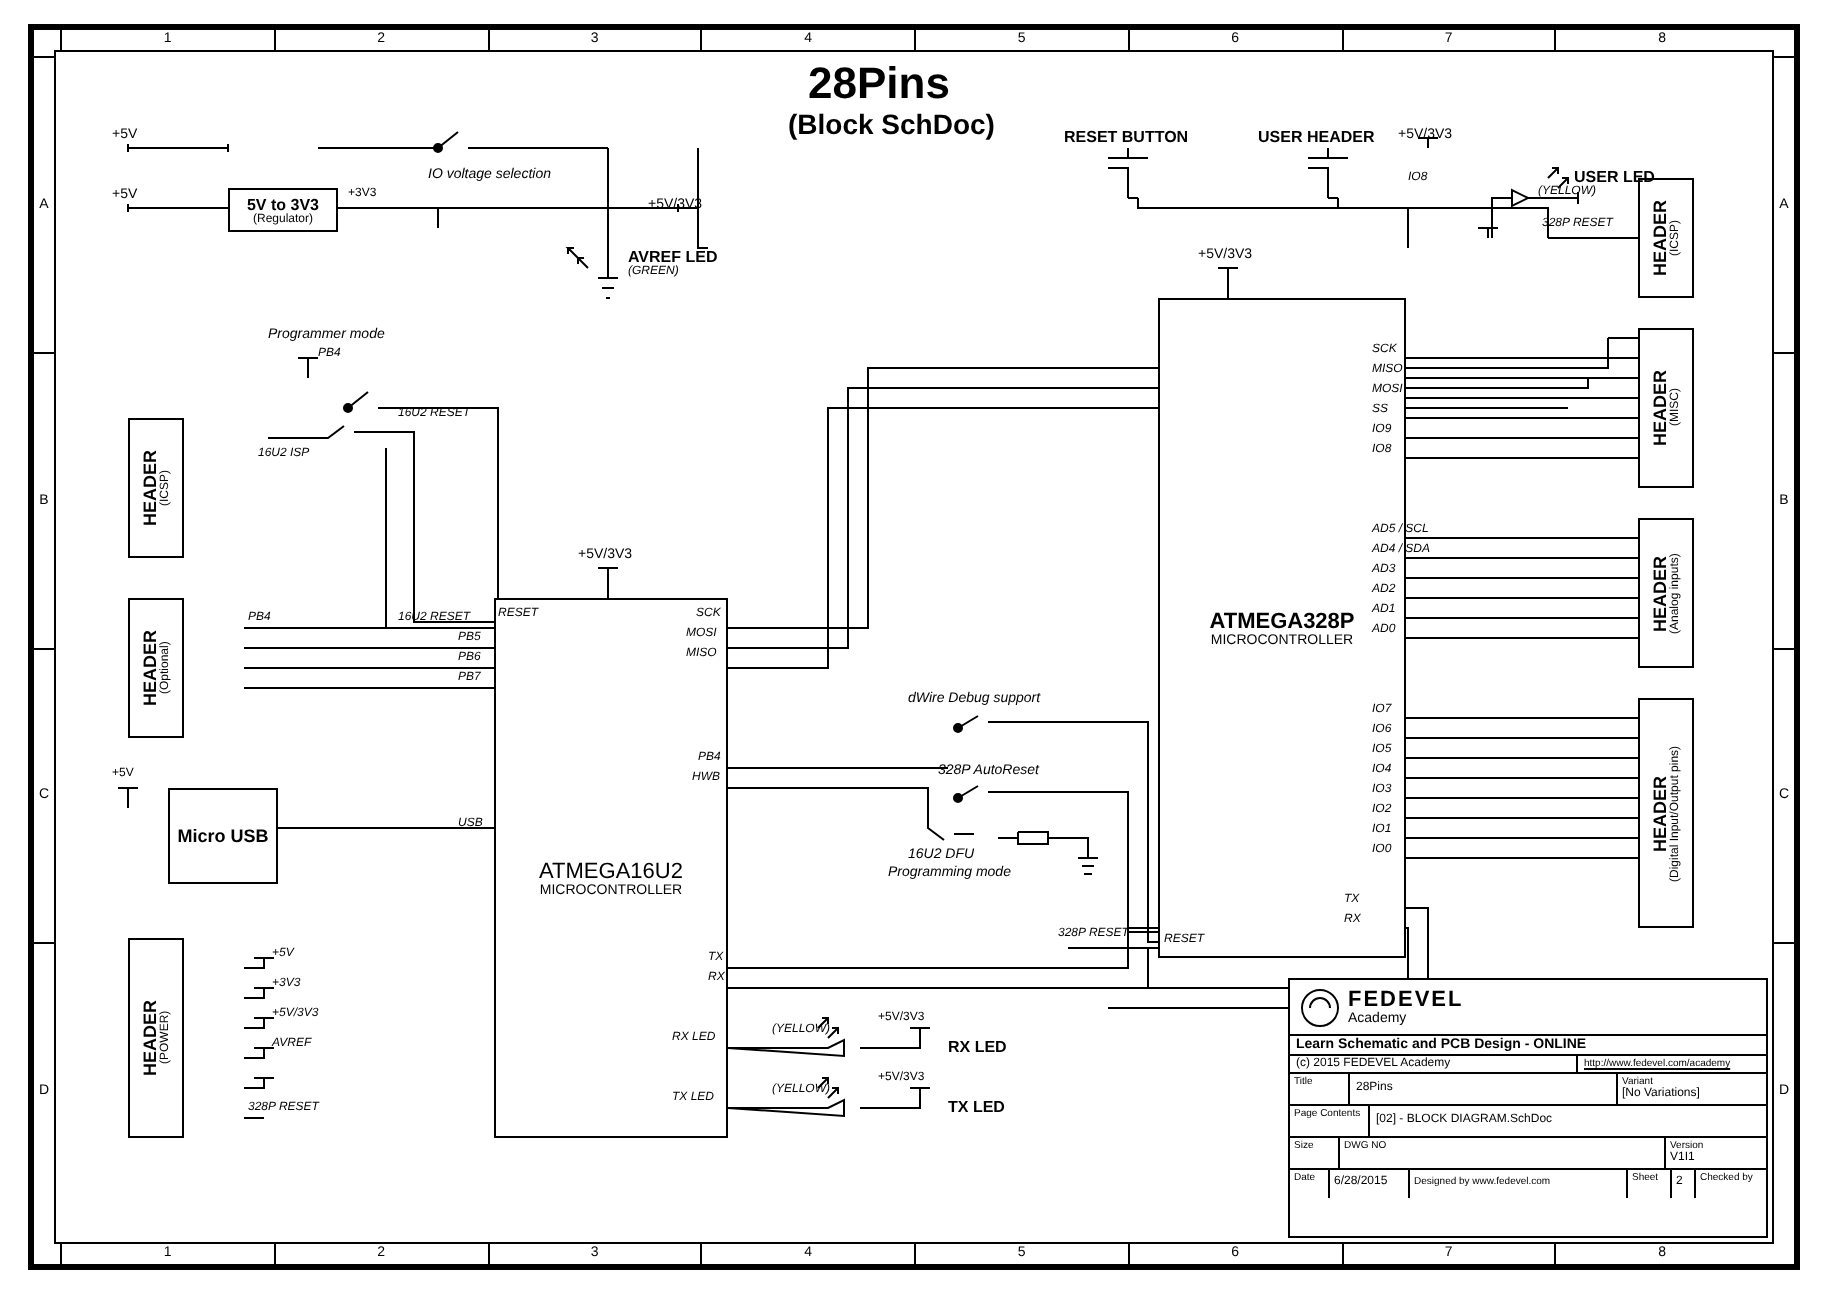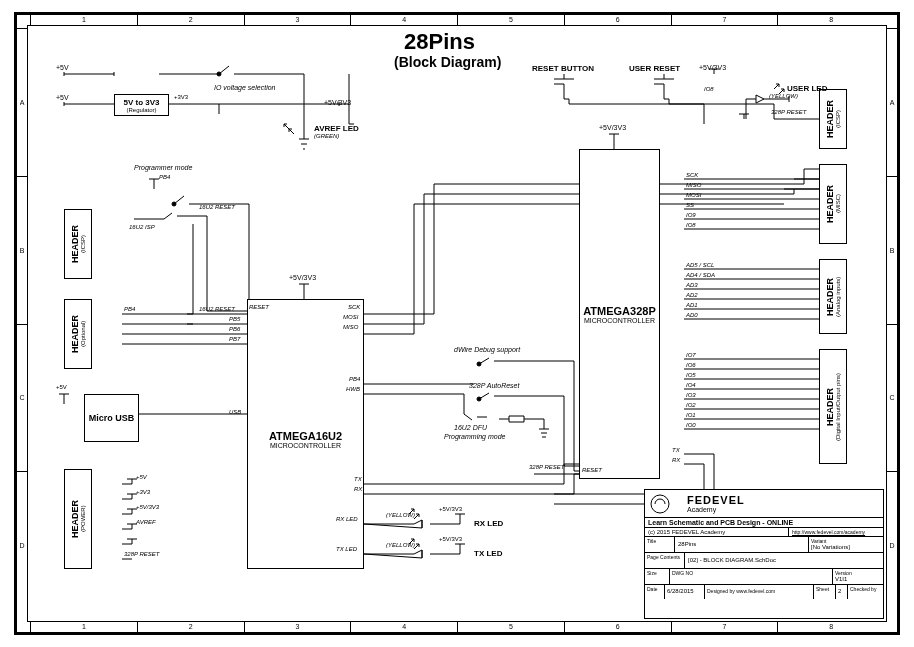--- a/index.html
+++ b/index.html
@@ -55,21 +55,21 @@
   <div class="ruler-right">
     <div>A</div>
       <div>B</div>
       <div>C</div>
       <div>D</div>
   </div>
 </div>
 
 <div class="canvas">
 <div class="title">28Pins</div>
-<div class="subtitle">(Block Diagram)</div>
+<div class="subtitle">(Block SchDoc)</div>
 
 <svg class="wires">
 <g stroke="#000" stroke-width="1" fill="none">
 
 <path d="M40,50 h50 M40,48 v4 M90,48 v4"></path>
 <path d="M40,80 h50 M40,78 v4"></path>
 <path d="M145,80 h50 v10 M195,80 h130 M315,78 v4"></path>
 
 <circle cx="195" cy="50" r="2" fill="#000"></circle>
         <path d="M195,50 h-60 M195,50 l10,-8 M210,50 h70 M325,50 v50 h5 M280,50 v50"></path>
@@ -130,25 +130,25 @@
 <path d="M690,50 v-5 m-5,0 h10 M720,95 v-5 m-5,0 h10"></path>
 </g>
 </svg>
 
 <div class="block" style="left:90px;top:70px;width:55px;height:22px">
   <span class="bold" style="font-size:8px;font-weight:bold">5V to 3V3</span>
   <span style="font-size:6px">(Regulator)</span>
 </div>
 
 <div class="block" style="left:223px;top:275px;width:117px;height:270px;justify-content:flex-start;padding-top:130px">
-  <span style="font-size:11px;font-weight:bold">ATMEGA16U2</span>
+  <span style="font-size:11px;font-weight:normal">ATMEGA16U2</span>
   <span style="font-size:7px">MICROCONTROLLER</span>
 </div>
 
-<div class="block" style="left:555px;top:125px;width:81px;height:330px;">
+<div class="block" style="left:555px;top:125px;width:124px;height:330px;">
   <span style="font-size:11px;font-weight:bold">ATMEGA328P</span>
   <span style="font-size:7px">MICROCONTROLLER</span>
 </div>
 
 <div class="block" style="left:60px;top:370px;width:55px;height:48px">
   <span style="font-size:9px;font-weight:bold">Micro USB</span>
 </div>
 
 <div class="block vert" style="left:40px;top:185px;width:28px;height:70px">
   <span style="font-weight:bold;font-size:9px">HEADER</span>
@@ -181,21 +181,21 @@
 </div>
 
 <div class="lbl" style="left:32px;top:40px">+5V</div>
 <div class="lbl" style="left:32px;top:70px">+5V</div>
 <div class="lbl" style="left:150px;top:70px;font-size:6px">+3V3</div>
 <div class="lbl italic" style="left:190px;top:60px">IO voltage selection</div>
 <div class="lbl" style="left:300px;top:75px">+5V/3V3</div>
 <div class="lbl bold" style="left:290px;top:100px;font-size:8px">AVREF LED</div>
 <div class="lbl italic" style="left:290px;top:109px;font-size:6px">(GREEN)</div>
 <div class="lbl bold" style="left:508px;top:40px;font-size:8px">RESET BUTTON</div>
-<div class="lbl bold" style="left:605px;top:40px;font-size:8px">USER RESET</div>
+<div class="lbl bold" style="left:605px;top:40px;font-size:8px">USER HEADER</div>
 <div class="lbl" style="left:675px;top:40px">+5V/3V3</div>
 <div class="lbl bold" style="left:763px;top:60px;font-size:8px">USER LED</div>
 <div class="lbl italic" style="left:745px;top:69px;font-size:6px">(YELLOW)</div>
 <div class="lbl italic" style="left:747px;top:85px;font-size:6px">328P RESET</div>
 <div class="lbl" style="left:575px;top:100px">+5V/3V3</div>
 <div class="lbl" style="left:680px;top:62px;font-size:6px;font-style:italic">IO8</div>
 
 <div class="lbl italic" style="left:110px;top:140px">Programmer mode</div>
 <div class="lbl italic" style="left:135px;top:150px;font-size:6px">PB4</div>
 <div class="lbl italic" style="left:175px;top:180px;font-size:6px">16U2 RESET</div>
@@ -265,21 +265,21 @@
 <div class="lbl italic" style="left:362px;top:518px;font-size:6px">(YELLOW)</div>
 <div class="lbl" style="left:415px;top:512px;font-size:6px">+5V/3V3</div>
 <div class="lbl bold" style="left:450px;top:525px;font-size:8px">TX LED</div>
 
 <div style="position:absolute;left:620px;top:465px;width:240px;height:130px;border:1px solid #000;font-size:6px;background:#fff">
   <div style="height:28px;border-bottom:1px solid #000;display:flex;align-items:center;padding:2px 4px">
     <svg width="22" height="22">
           <circle cx="11" cy="11" r="9" fill="none" stroke="#000"></circle>
           <path d="M6,11 a5,5 0 0,1 10,0" fill="none" stroke="#000"></path>
         </svg>
-    <div style="margin-left:16px">
+    <div style="margin-left:3px">
           <div style="font-size:11px;font-weight:bold;letter-spacing:1px">FEDEVEL</div>
           <div style="font-size:7px">Academy</div>
         </div>
   </div>
   <div style="border-bottom:1px solid #000;padding:1px 3px;font-weight:bold;font-size:7px">Learn Schematic and PCB Design - ONLINE</div>
   <div style="border-bottom:1px solid #000;display:flex">
         <div style="flex:1;padding:1px 3px">(c) 2015 FEDEVEL Academy</div>
         <div style="width:95px;border-left:1px solid #000;padding:1px 3px;text-decoration:underline;font-size:5px">http://www.fedevel.com/academy</div>
       </div>
   <div style="border-bottom:1px solid #000;display:flex;height:16px">

